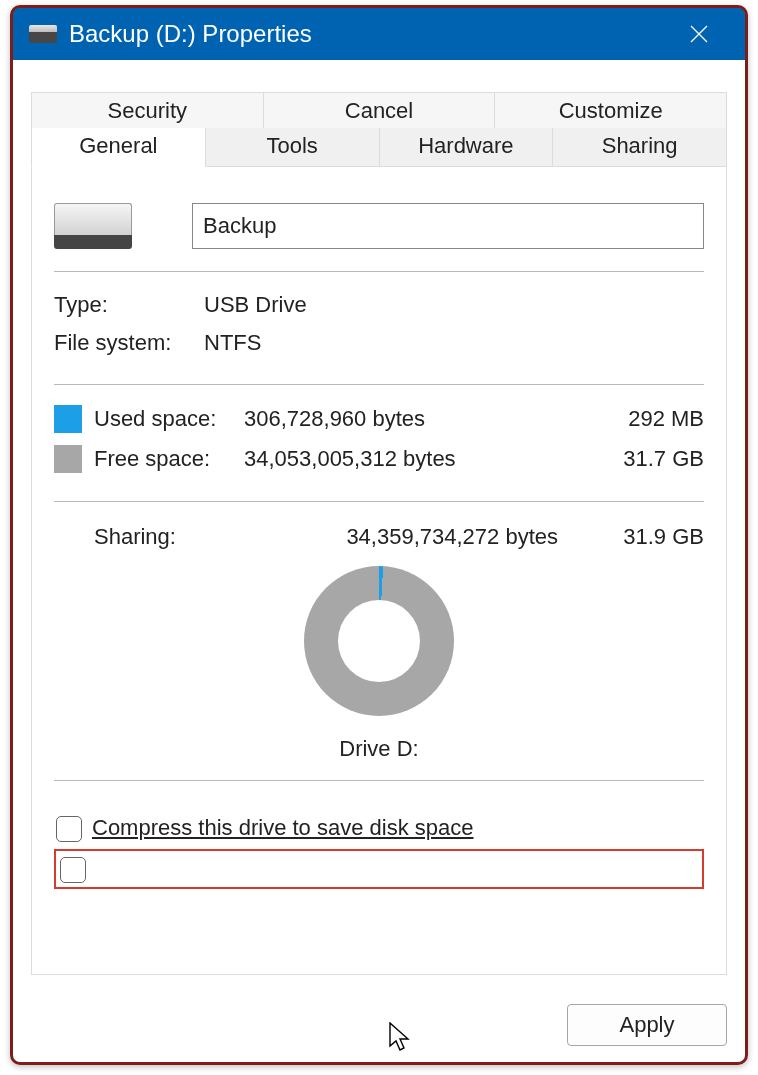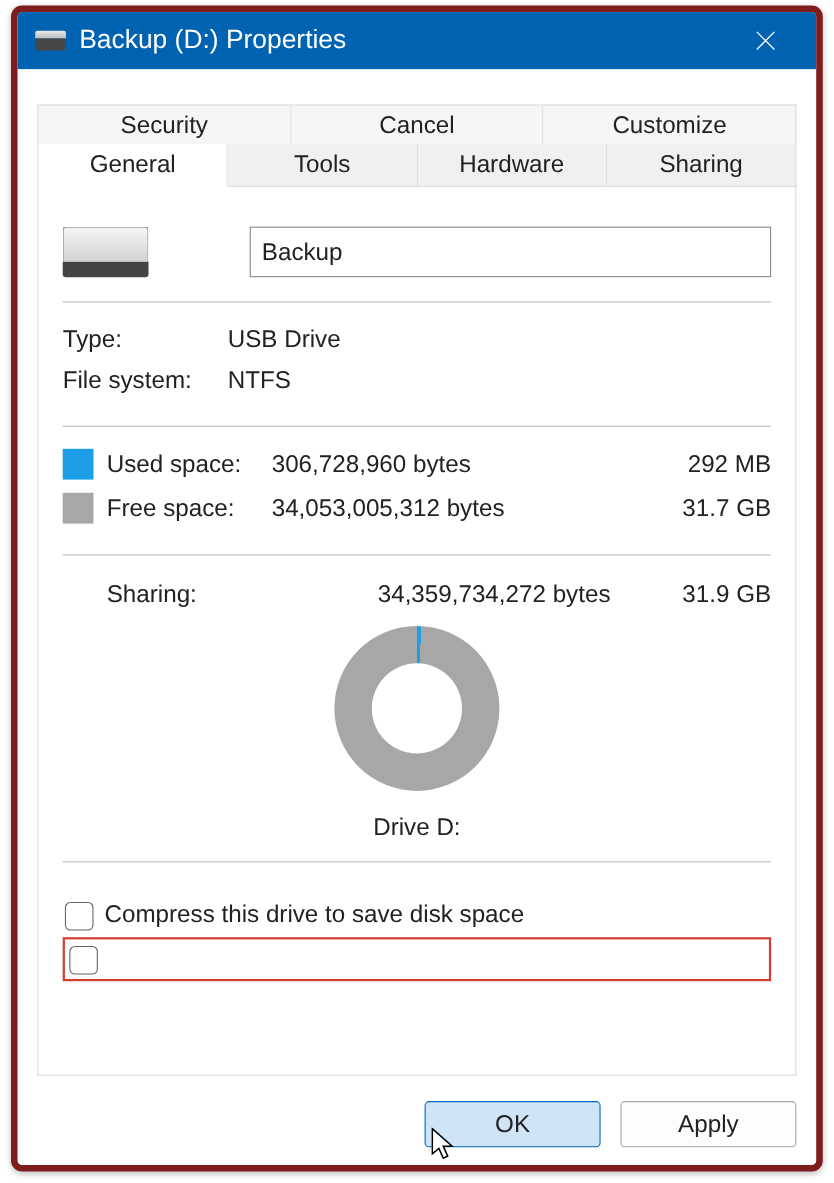--- a/index.html
+++ b/index.html
@@ -5,22 +5,22 @@
   * { box-sizing: border-box; }
   html,body { margin:0; padding:0; }
   body {
     font-family: "Segoe UI", Tahoma, sans-serif;
     background:#fff;
     width:758px; height:1075px;
     position:relative;
   }
   .window {
     position:absolute; left:10px; top:5px; width:738px; height:1060px;
-    border:6px solid #7f1d1d; border-radius:10px;
-    background:#e5e5e5; overflow:hidden;
+    border:3px solid #7f1d1d; border-radius:10px;
+    background:#4d7c0f; overflow:hidden;
     box-shadow:0 2px 6px rgba(0,0,0,0.25);
   }
   .titlebar {
     background:#0063B1;
     height:52px; display:flex; align-items:center;
     color:#fff; font-size:24px; padding:0 16px;
   }
   .title-icon {
     width:28px; height:18px; margin-right:12px;
     display:flex; flex-direction:column;
@@ -44,21 +44,21 @@
   .tabrow.top .tab + .tab { border-left:none; }
   .tabrow.bot .tab { flex:1; border:1px solid #dcdcdc; border-top:none; background:#f0f0f0;
     text-align:center; font-size:22px; color:#222; padding:5px 0 7px;}
   .tabrow.bot .tab + .tab { border-left:none; }
   .tabrow.bot .tab.active { background:#fff; border-bottom:1px solid #fff;}
   .panel {
     border:1px solid #dcdcdc; border-top:none;
     margin:0 18px; padding:24px 22px 20px;
     height:808px; position:relative;
   }
-  .row { display:flex; align-items:center;gap:32px; }
+  .row { display:flex; align-items:center; }
   .drive-icon {
     width:78px; height:46px; margin-right:60px;
     display:flex; flex-direction:column;
   }
   .drive-icon .t { flex:1; background:linear-gradient(#f5f5f5,#d2d2d2);
     border:1px solid #9a9a9a; border-bottom:none; border-radius:3px 3px 0 0;}
   .drive-icon .b { height:14px; background:#454545; border-radius:0 0 3px 3px;}
   .name-input {
     flex:1; height:46px; border:1px solid #888; padding:0 10px;
     font-size:22px; color:#222;
@@ -84,21 +84,21 @@
     width:150px; height:150px; border-radius:50%;
     background: conic-gradient(#1C9FE6 0deg 3.2deg, #A7A7A7 3.2deg 360deg);
     margin:0 auto; position:relative;
   }
   .pie .hole {
     position:absolute; left:50%; top:50%; width:82px; height:82px;
     margin-left:-41px; margin-top:-41px; border-radius:50%; background:#fff;
   }
   .drive-label { text-align:center; font-size:22px; color:#222; margin-top:20px;}
   .checks { margin-top:26px; font-size:22px; color:#222;}
-  .check { display:flex; align-items:flex-end; padding:6px 2px;}
+  .check { display:flex; align-items:center; padding:6px 2px;text-decoration:underline;}
   .cbox { width:26px; height:26px; border:1.6px solid #666; border-radius:5px;
     flex:0 0 26px; margin-right:10px; margin-top:2px; background:#fff;}
   .check-label { flex:1; line-height:1.35;}
   .highlight { border:2px solid #d63b2e; padding:4px;}
   
   .button-row {
     position:absolute; right:18px; bottom:16px; display:flex; gap:18px;
   }
   .btn {
     width:160px; height:42px; font-size:22px; color:#222;
@@ -206,21 +206,20 @@
           <div class="check-label">Compress this drive to save disk space</div>
         </div>
         <div class="check highlight">
           <div class="cbox"></div>
         </div>
       </div>
 
     </div>
 
     <div class="button-row">
-      <div class="btn primary">OK</div>
       <div class="btn">Apply</div>
     </div>
 
     <svg class="cursor" style="left:376px; top:962px;" width="26" height="30" viewBox="0 0 26 30">
       <path d="M1 1 L1 24 L7 19 L11 28 L15 26 L11 17 L19 17 Z" fill="#fff" stroke="#000" stroke-width="1.4"></path>
     </svg>
 
   </div>
 </div>
 

